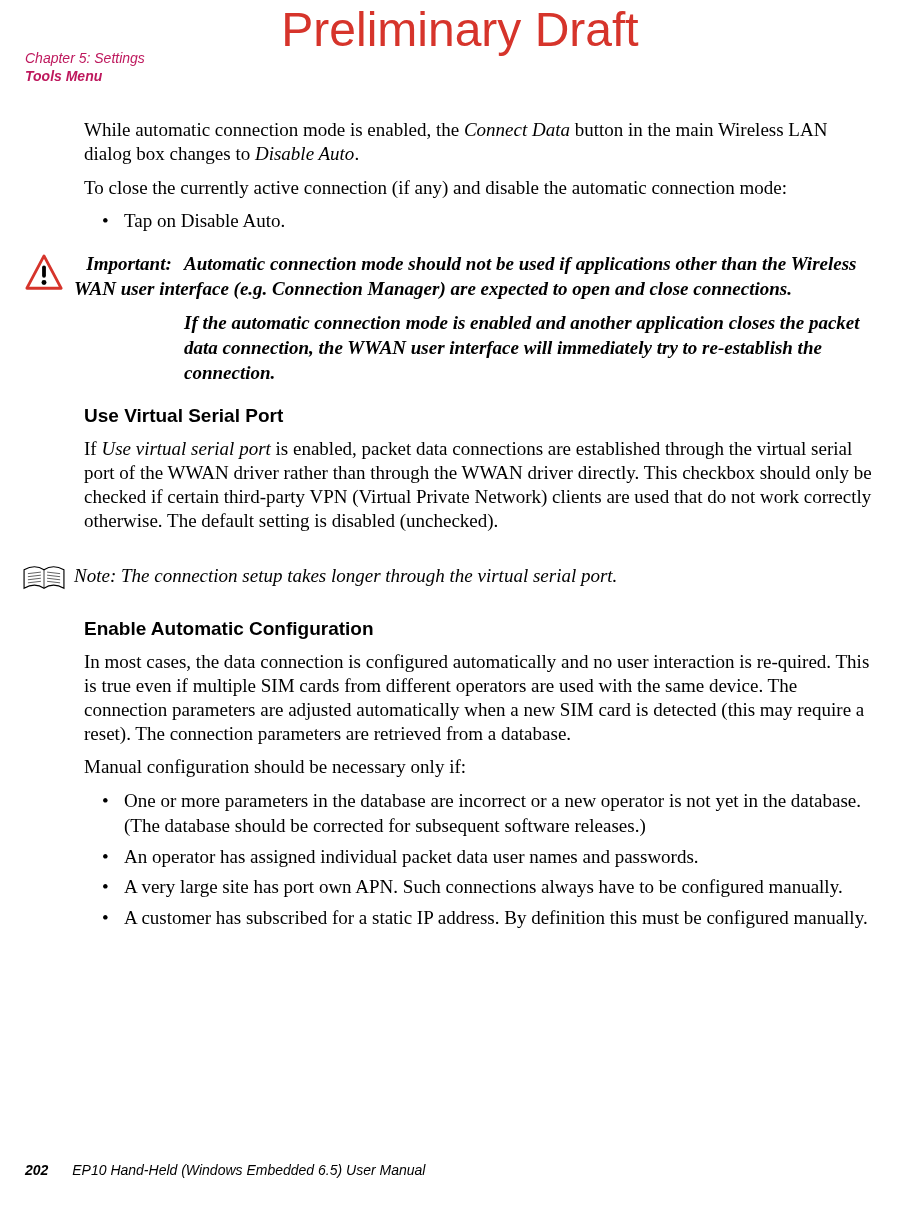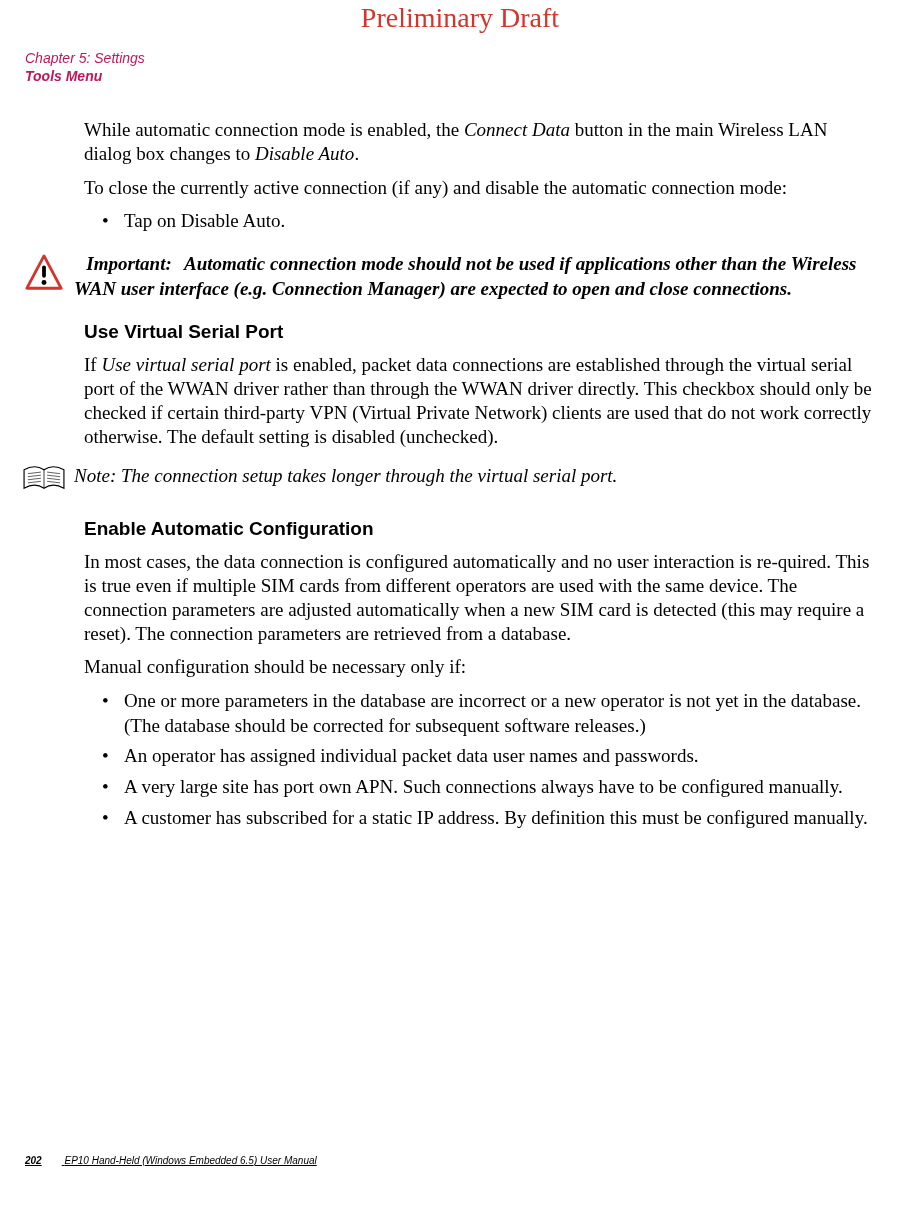--- a/index.html
+++ b/index.html
@@ -18,22 +18,22 @@
     box-sizing: border-box;
     padding: 0 25px 0 25px;
   }
   .watermark {
     position: absolute;
     top: 2px;
     left: 0;
     width: 100%;
     text-align: center;
     color: #d6342b;
-    font-size: 28px;
-    font-family: Liberation Serif, serif;
+    font-size: 48px;
+    font-family: Liberation Sans, sans-serif;
     font-weight: 400;
   }
   .running-head {
     position: absolute;
     top: 50px;
     left: 25px;
     font-family: "Trebuchet MS", Arial, sans-serif;
     font-style: italic;
     font-size: 14px;
     line-height: 1.25;
@@ -98,21 +98,21 @@
     display: block;
   }
   .callout .indent {
     padding-left: 110px;
     display: block;
   }
   .callout .para2 { margin-top: 10px; }
   .note {
     display: flex;
     align-items: flex-start;
-    margin: 16px 0 24px -70px;
+    margin: 32px 0 24px -70px;
     width: 860px;
   }
   .note .icon-col {
     flex: 0 0 60px;
     display: flex;
     justify-content: center;
     align-items: flex-start;
   }
   .note .text-col {
     flex: 1;
@@ -121,26 +121,25 @@
     line-height: 1.3;
   }
   h3.section {
     font-family: "Trebuchet MS", Arial, sans-serif;
     font-weight: bold;
     font-size: 19px;
     margin: 18px 0 10px 0;
   }
   .footer {
     position: absolute;
-    bottom: 42px;
+    bottom: 30px;
     left: 25px;
     font-family: "Trebuchet MS", Arial, sans-serif;
     font-style: italic;
-    font-size: 10px;
-    text-decoration: underline;
+    font-size: 14px;
   }
   .footer .pg {
     font-weight: bold;
     font-style: italic;
     margin-right: 20px;
   }
   
   .run { white-space: normal; }
 </style>
 </head>
@@ -174,20 +173,21 @@
         <svg width="38" height="38" viewBox="0 0 40 40">
           <polygon points="20,2 38,36 2,36" fill="none" stroke="#d6342b" stroke-width="3" stroke-linejoin="round"></polygon>
           <rect x="18" y="12" width="4" height="13" rx="2" fill="#000"></rect>
           <circle cx="20" cy="30" r="2.6" fill="#000"></circle>
         </svg>
       </div>
       <div class="text-col">
         <span class="para1">
           <span class="label">Important:  </span><span>Automatic connection mode should not be used if applications other than the Wireless WAN user interface (e.g. Connection Manager) are expected to open and close connections.</span>
         </span>
+        <span class="para2 indent">If the automatic connection mode is enabled and another application closes the packet data connection, the WWAN user interface will immediately try to re-establish the connection.</span>
       </div>
     </div>
 
     <h3 class="section">Use Virtual Serial Port</h3>
 
     <p class="body-text">
       <span class="run">If </span><span class="ital run">Use virtual serial port</span><span class="run"> is enabled, packet data connections are established through the virtual serial port of the WWAN driver rather than through the WWAN driver directly. This checkbox should only be checked if certain third-party VPN (Virtual Private Network) clients are used that do not work correctly otherwise. The default setting is disabled (unchecked).</span>
     </p>
 
     <div class="note">

